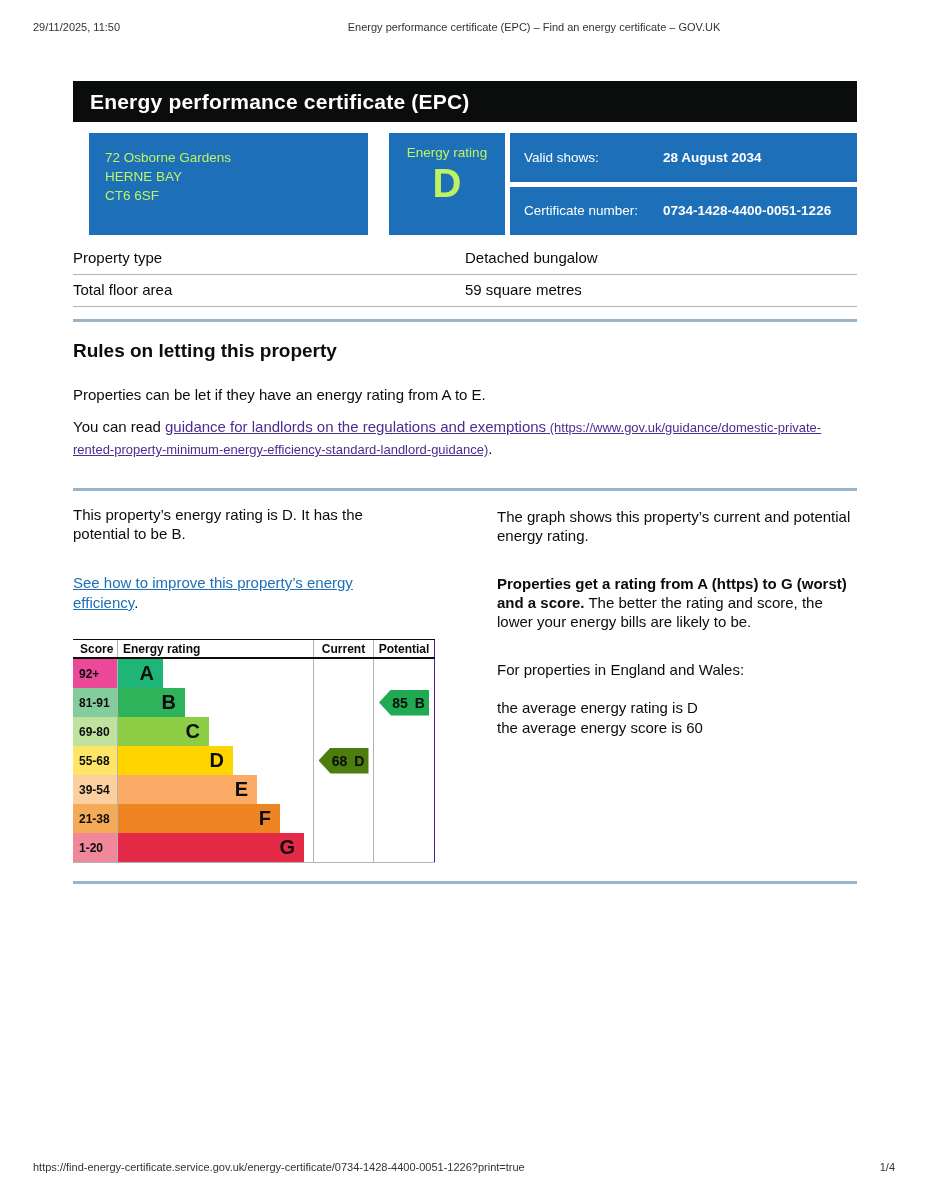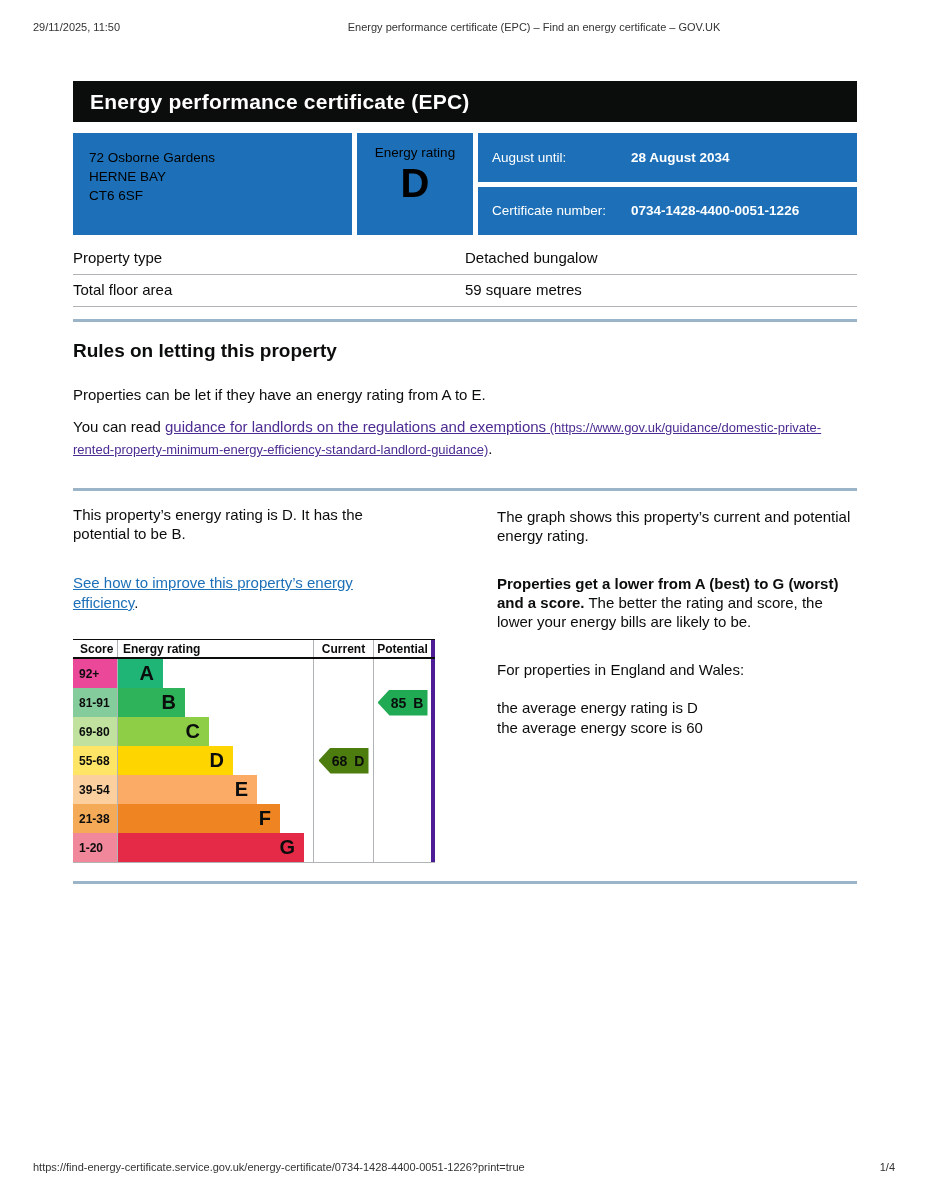--- a/index.html
+++ b/index.html
@@ -21,21 +21,21 @@
   
   .content { position:absolute; left:73px; top:81px; width:784px; }
 
   .banner {
     background:#0b0c0c; color:#fff; height:41px;
     display:flex; align-items:center; padding-left:17px;
     font-size:21px; font-weight:bold; letter-spacing:0.2px;
   }
 
   .summary { display:flex; margin-top:11px; height:102px; gap:5px; }
-  .summary-cell { background:#1d70b8; color:#000000; }
+  .summary-cell { background:#1d70b8; color:#bef264;margin-left:16px; }
   .addr { width:279px; padding:15px 0 0 16px; font-size:13.5px; line-height:1.42; }
   .rating-cell { width:116px; text-align:center; padding-top:12px; font-size:13.5px; }
   .rating-big { font-size:40px; font-weight:bold; line-height:1.15; }
   .right-stack { flex:1; display:flex; flex-direction:column; gap:5px; }
   .kv-row { background:#1d70b8; color:#fff; flex:1; display:flex; align-items:center; padding-left:14px; font-size:13.5px; }
   .kv-label { width:139px; }
   .kv-value { font-weight:bold; }
 
   .details { margin-top:8px; font-size:15px; }
   .d-row { display:flex; border-bottom:1px solid #b1b4b6; padding:6px 0 8px; }
@@ -67,21 +67,21 @@
 
   
   .epc-chart { width:362px; border-top:1px solid #0b0c0c; border-bottom:1px solid #b1b4b6; font-size:12px; }
   .epc-head { display:flex; height:19px; border-bottom:2px solid #0b0c0c; font-weight:bold; }
   .epc-row { display:flex; height:29px; }
   .c-score { width:44px; display:flex; align-items:center; padding-left:6px; font-weight:bold; }
   .epc-head .c-score { padding-left:7px; }
   .c-rating { width:196px; border-left:1px solid #b1b4b6; display:flex; align-items:center; }
   .epc-head .c-rating { padding-left:5px; }
   .c-current, .c-potential { width:60px; border-left:1px solid #b1b4b6; display:flex; align-items:center; justify-content:center; }
-  .c-potential { width:62px; border-right:4px solid #4c1d95;text-align:right; }
+  .c-potential { width:62px; border-right:1px solid #4c1d95;text-align:right; }
   .band-bar {
     height:100%; display:flex; align-items:center; justify-content:flex-end;
     padding-right:9px; font-weight:bold; font-size:20px; color:#0b0c0c;
   }
   .epc-arrow {
     width:50px; height:26px;
     clip-path:polygon(0 50%, 24% 0, 100% 0, 100% 100%, 24% 100%);
     display:flex; align-items:center; justify-content:center; gap:7px;
     padding-left:9px; font-weight:bold; font-size:14px; color:#0b0c0c;
   }
@@ -103,21 +103,21 @@
       <div>72 Osborne Gardens</div>
       <div>HERNE BAY</div>
       <div>CT6 6SF</div>
     </div>
     <div class="summary-cell rating-cell">
       <div>Energy rating</div>
       <div class="rating-big">D</div>
     </div>
     <div class="right-stack">
       <div class="kv-row">
-        <span class="kv-label">August until:</span>
+        <span class="kv-label">Valid shows:</span>
         <span class="kv-value">28 August 2034</span>
       </div>
       <div class="kv-row">
         <span class="kv-label">Certificate number:</span>
         <span class="kv-value">0734-1428-4400-0051-1226</span>
       </div>
     </div>
   </div>
 
   <div class="details">
@@ -219,21 +219,21 @@
               </div>
               <div class="c-current"></div>
               <div class="c-potential"></div>
             </div>
           </div>
       </div>
     </div>
 
     <div class="col-right">
       <p>The graph shows this property’s current and potential energy rating.</p>
-      <p><b>Properties get a lower from A (best) to G (worst) and a score.</b><span> The better the rating and score, the lower your energy bills are likely to be.</span></p>
+      <p><b>Properties get a rating from A (https) to G (worst) and a score.</b><span> The better the rating and score, the lower your energy bills are likely to be.</span></p>
       <p>For properties in England and Wales:</p>
       <div class="plain-list">
         <div>the average energy rating is D</div>
         <div>the average energy score is 60</div>
       </div>
     </div>
   </div>
 
   <hr class="section-divider divider-3">
 </div>

